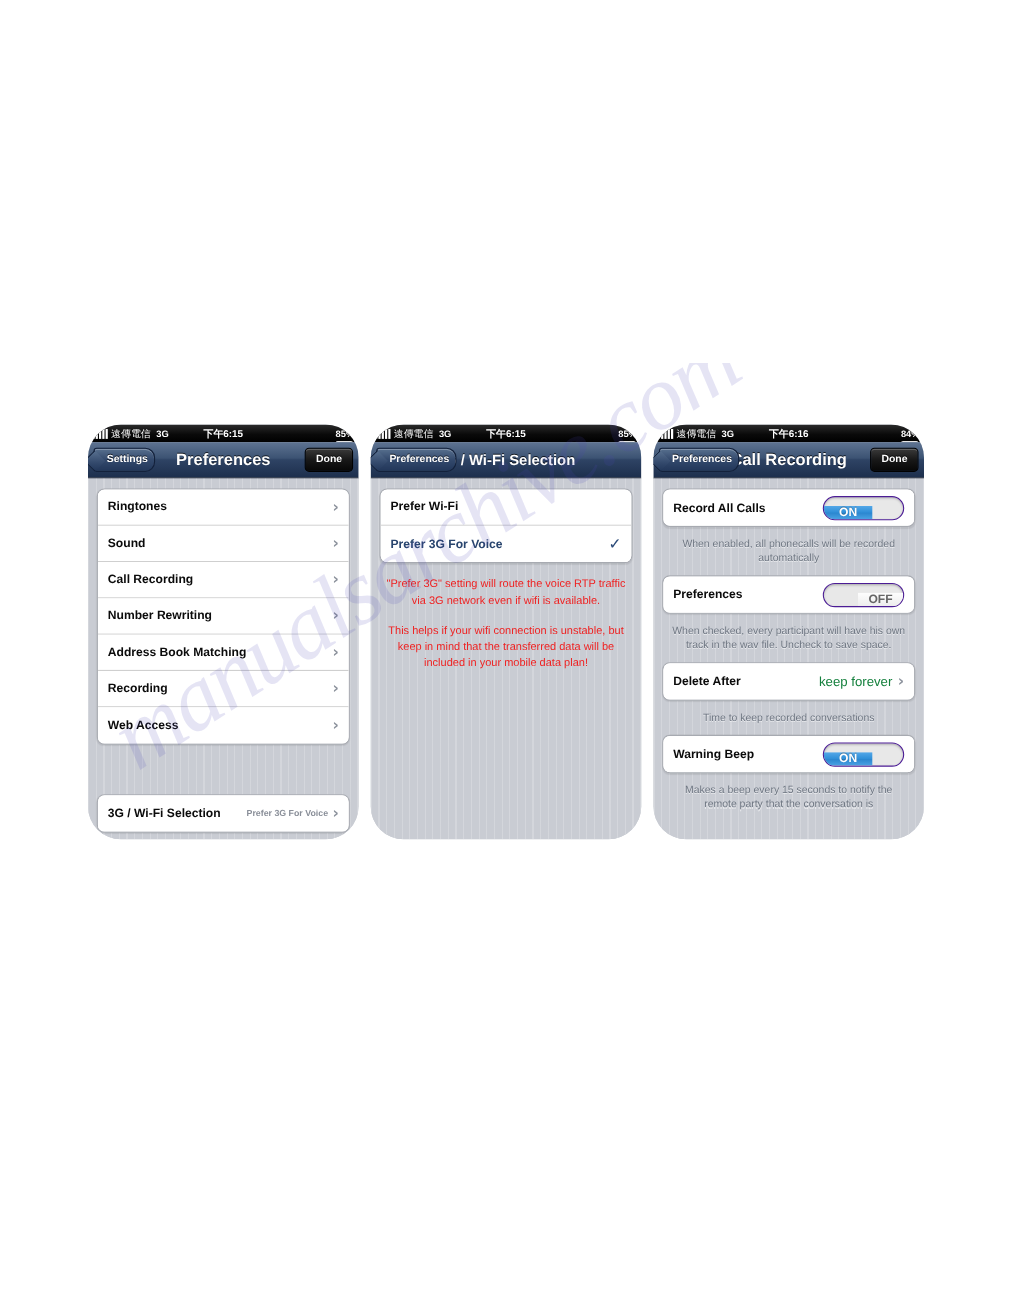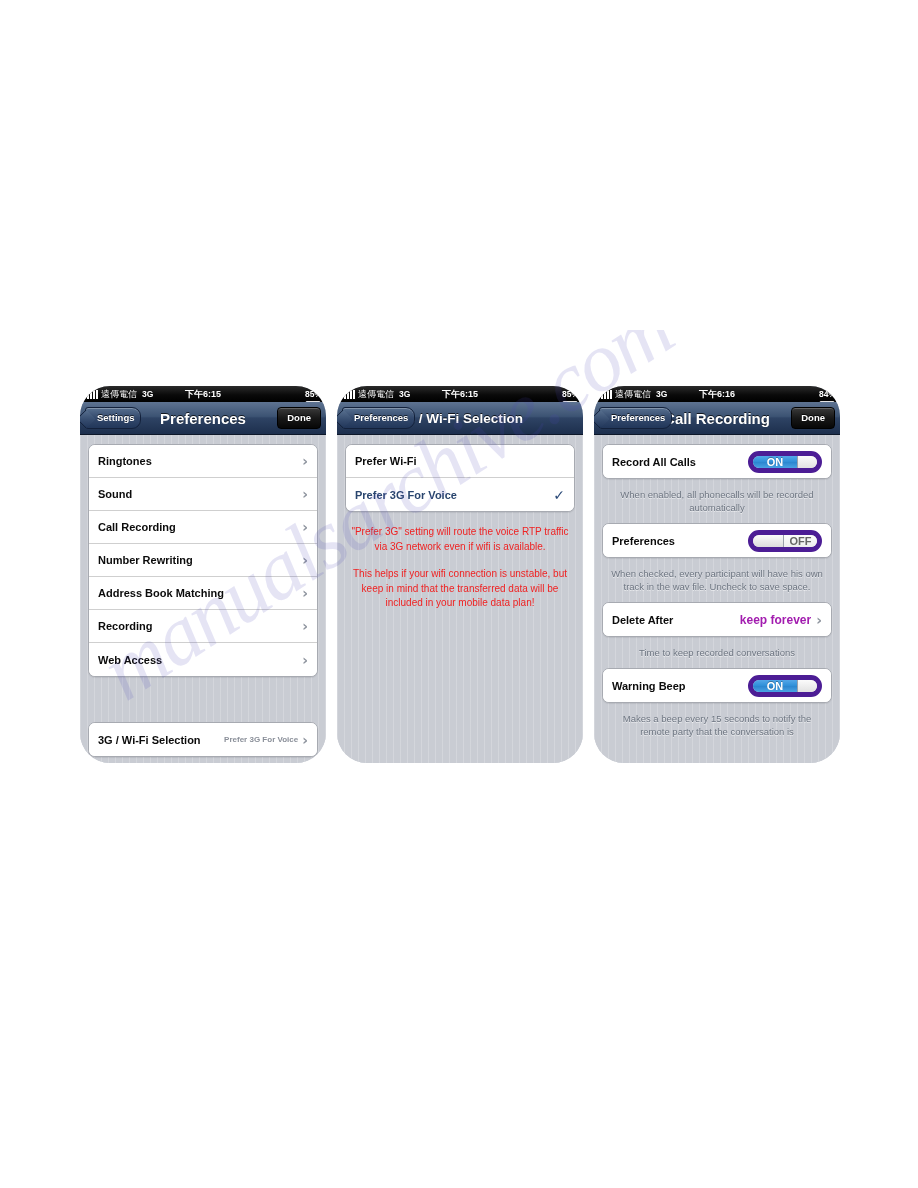--- a/index.html
+++ b/index.html
@@ -249,24 +249,23 @@
     margin-left: auto;
     font-size: 8px;
     color: #8a8f99;
     font-weight: bold;
     padding-right: 4px;
     white-space: nowrap;
   }
   .row .value {
     margin-left: auto;
     font-size: 12px;
-    color: #a21caf;
+    color: #15803d;
     padding-right: 5px;
     white-space: nowrap;
-    font-weight: bold;
   }
   .chev {
     margin-left: auto;
     color: #8e949e;
     font-size: 14px;
     font-weight: bold;
     line-height: 1;
     font-family: "DejaVu Sans", sans-serif;
   }
   .detail + .chev, .value + .chev { margin-left: 0; }
@@ -278,26 +277,27 @@
     line-height: 1;
     font-family: "DejaVu Sans", sans-serif;
   }
 
   
   .switch {
     margin-left: auto;
     width: 74px;
     height: 22px;
     border-radius: 11px;
-    border: 5px solid #4c1d95;
+    border: 1px solid #4c1d95;
     overflow: hidden;
     display: flex;
     box-sizing: border-box;
     box-shadow: inset 0 1px 2px rgba(0,0,0,.25);
     background: #e8e8e8;
+    align-items: flex-end;
   }
   .switch .track-on {
     flex: 0 0 44px;
     background: linear-gradient(to bottom, #53a7e8 0%, #2f8fd8 48%, #2b86cf 52%, #4aa3e4 100%);
     color: #fff;
     font-size: 11px;
     font-weight: bold;
     display: flex;
     align-items: center;
     justify-content: center;

